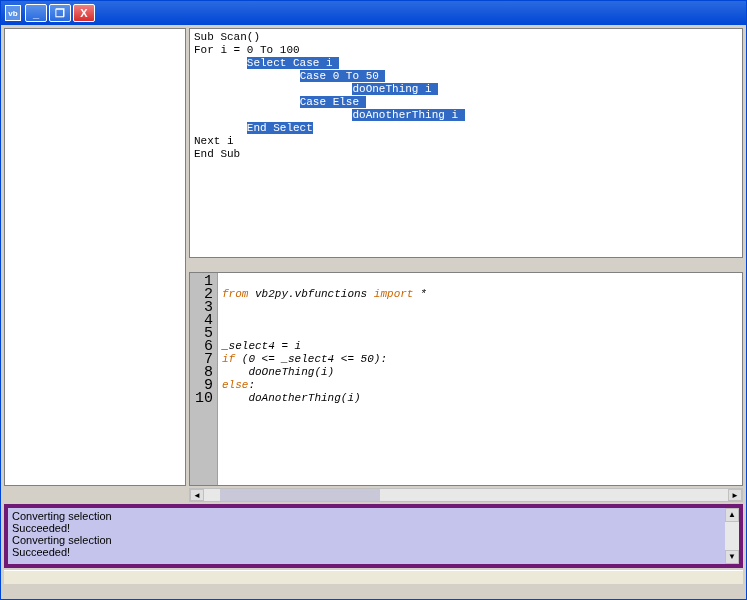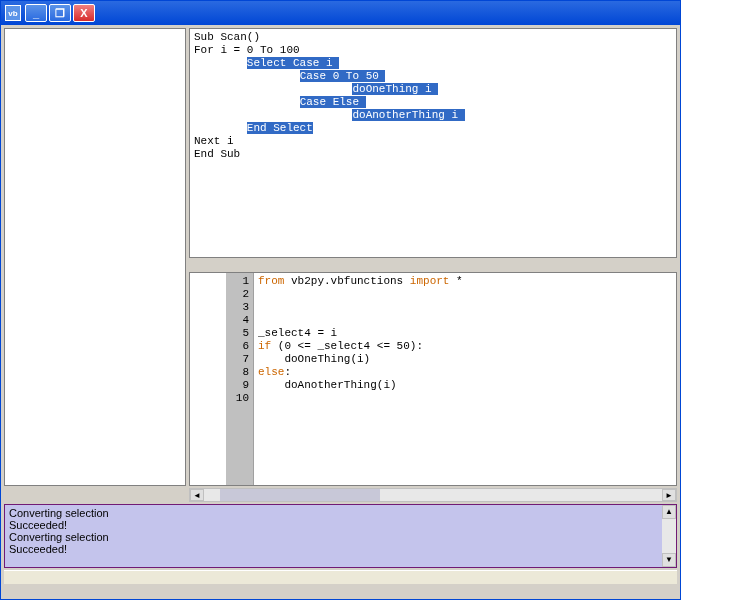--- a/index.html
+++ b/index.html
@@ -1,42 +1,42 @@
 <!DOCTYPE html>
 <html><head>
 <meta charset="utf-8">
 <style>
   * { box-sizing: border-box; margin: 0; padding: 0; }
   html, body { width: 747px; height: 600px; overflow: hidden; font-family: "Tahoma", sans-serif; font-size: 11px; }
-  .window { width: 681px; height: 600px; background: #d4d0c8; border: 1px solid #0046d5; display: flex; flex-direction: column; }
+  .window { width: 747px; height: 600px; background: #d4d0c8; border: 1px solid #0046d5; display: flex; flex-direction: column; }
   .titlebar { height: 24px; background: linear-gradient(to bottom, #2a6ae0 0%, #0046d5 100%); color: #fff; display: flex; align-items: center; padding: 0 4px; font-weight: bold; font-size: 12px; }
   .titlebar .icon { width: 16px; height: 16px; background: #5b93e8; border: 1px solid #fff; margin-right: 4px; display:flex; align-items:center; justify-content:center; font-size:8px; color:#fff;}
   .title-text { flex: 1; }
   .winbtns { display: flex; gap: 2px; }
   .winbtn { width: 22px; height: 18px; border: 1px solid #fff; border-radius: 2px; color: #fff; display:flex; align-items:center; justify-content:center; font-size:11px; font-weight:bold; }
   .winbtn.min, .winbtn.max { background: linear-gradient(to bottom, #5b93e8, #2a6ae0); }
   .winbtn.close { background: linear-gradient(to bottom, #f08080, #d72c2c); }
   .menubar { height: 18px; background: #ece9d8; display: flex; align-items: center; padding: 0 4px; gap: 2px; border-bottom: 1px solid #c0beb4; }
   .menuitem { padding: 1px 6px; cursor: default; }
   .client { flex: 1; display: flex; flex-direction: column; padding: 3px; gap: 2px; min-height: 0;}
   .upper { flex: 0 0 458px; display: flex; gap: 3px; min-height:0;}
   .leftpane { width: 182px; background: #fff; border: 1px solid #808080; }
   .rightpane { flex: 1; display: flex; flex-direction: column; gap: 14px; min-width:0;}
   .codebox { background: #fff; border: 1px solid #808080; font-family: "Courier New", monospace; font-size: 11px; line-height: 13px; overflow: hidden; position: relative; }
   .vbcode { flex: 0 0 230px; padding: 2px 4px; }
   .pycode-wrap { flex: 1; display: flex; min-height:0; }
-  .gutter { width: 28px; background: #c0c0c0; text-align: right; padding: 2px 4px 2px 0; color: #000; font-family: "Courier New", monospace; font-size: 11px; line-height: 13px; border-right:1px solid #a0a0a0;margin-left:36px;}
-  .pycode { flex: 1; padding: 2px 4px; }
+  .gutter { width: 28px; background: #c0c0c0; text-align: right; padding: 2px 4px 2px 0; color: #000; font-family: "Courier New", monospace; font-size: 15px; line-height: 13px; border-right:1px solid #a0a0a0;}
+  .pycode { flex: 1; padding: 15px 4px; font-style: italic; }
   .sel { background: #316ac5; color: #fff; }
   .kw { color: #cc6600; }
   .scrollarea { flex: 0 0 14px; display:flex; }
   .hscroll { flex:1; height:14px; background:#e8e8e8; border:1px solid #c0c0c0; display:flex; align-items:center;}
   .hscroll .thumb { height:12px; width:160px; background:#c8c8d8; margin-left:16px;}
   .hscroll .arrow { width:14px; height:12px; background:#e0e0e0; border:1px solid #c0c0c0; display:flex; align-items:center; justify-content:center; font-size:8px;}
-  .logpane { height: 64px; background: #c4c4ec; border: 1px solid #701a75; padding: 2px 4px; font-family: "Tahoma", sans-serif; font-size: 11px; line-height: 12px; position: relative; }
+  .logpane { height: 64px; background: #c4c4ec; border: 4px solid #701a75; padding: 2px 4px; font-family: "Tahoma", sans-serif; font-size: 11px; line-height: 12px; position: relative; }
   .statusbar { height: 14px; background: #ece9d8; border-top: 1px solid #fff; }
   .vscroll { position:absolute; right:0; top:0; bottom:0; width:14px; background:#e8e8e8; display:flex; flex-direction:column; justify-content:space-between;}
   .vscroll .arrow { height:14px; background:#e0e0e0; border:1px solid #c0c0c0; display:flex; align-items:center; justify-content:center; font-size:8px;}
   pre { margin:0; font-family:inherit; font-size:inherit; line-height:inherit; white-space:pre; }
 </style>
 </head>
 <body>
 
 <div class="window">
 

